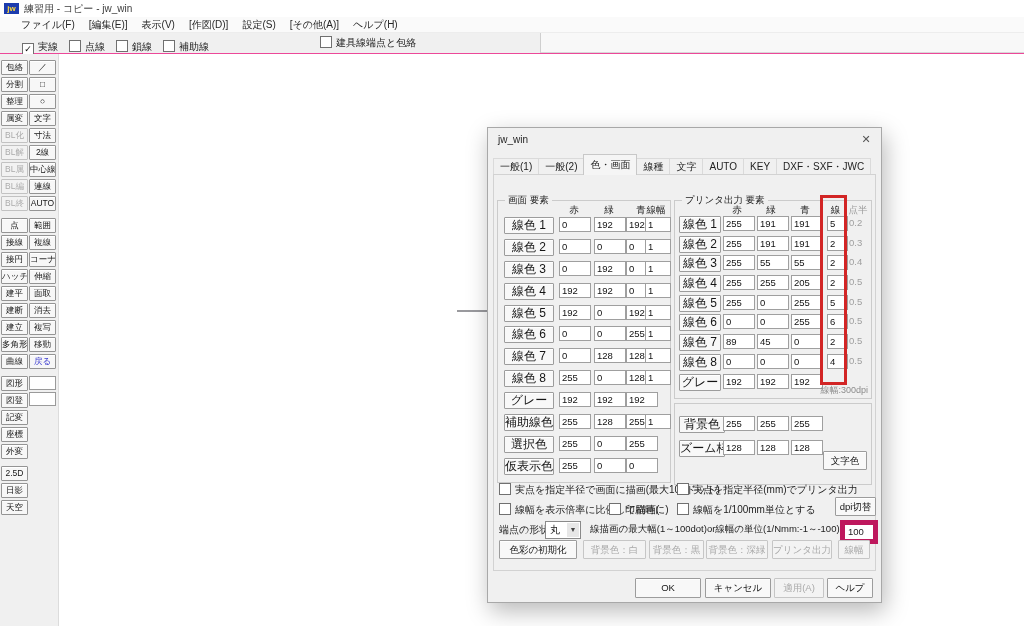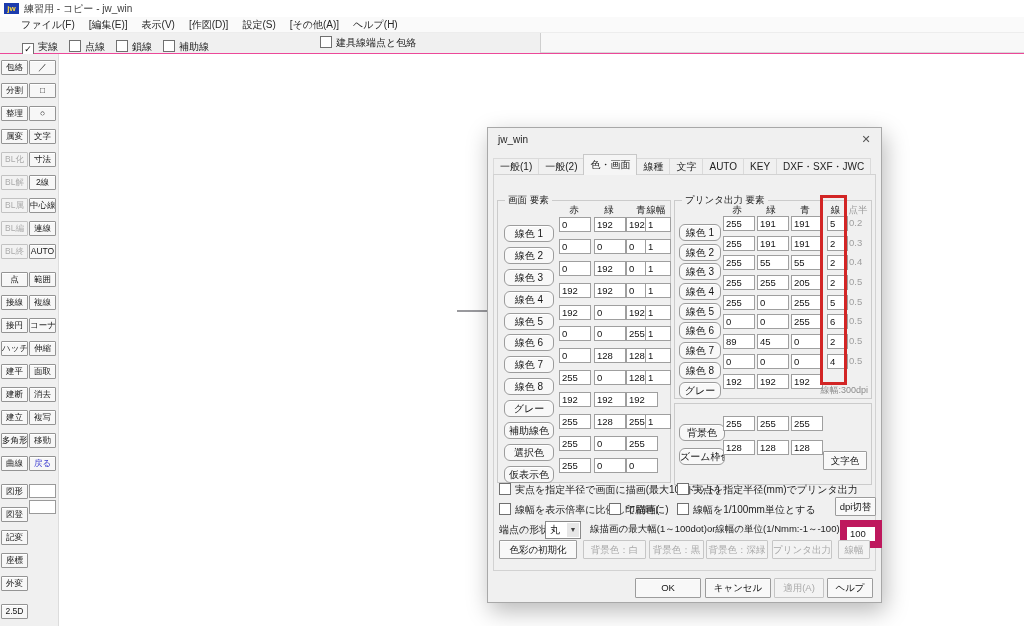--- a/index.html
+++ b/index.html
@@ -19,21 +19,21 @@
   .tb-cb2{position:absolute;left:320px;top:3px;white-space:nowrap}
   .tcb{display:inline-block;margin-right:11px;font-size:10px;color:#222}
   .cbx{display:inline-block;width:10px;height:10px;border:1px solid #707070;background:#fff;vertical-align:-2px;
        margin-right:4px;font-size:9px;line-height:10px;text-align:center;color:#111}
   .tb-divider{position:absolute;left:540px;top:0;width:1px;height:20px;background:#cfcfcf}
   .tb-right{position:absolute;left:541px;top:0;right:0;height:19px;background:#f8f8f8;border-bottom:1px solid #d8d8d8}
   
   .sidebar{position:absolute;left:0;top:54px;width:58px;bottom:0;background:#f0f0f0;border-right:1px solid #dcdcdc}
   .scol{position:absolute;top:6px;width:27px}
   .scol1{left:1px}.scol2{left:29px}
-  .sbtn{width:25px;height:13px;margin-bottom:8px;background:#f7f7f7;border:1px solid #949494;border-radius:1px;
+  .sbtn{width:25px;height:13px;margin-bottom:2px;background:#f7f7f7;border:1px solid #949494;border-radius:1px;
         font-size:8.5px;line-height:13px;text-align:center;color:#151515;overflow:hidden;white-space:nowrap;
         box-shadow:inset 0 1px 0 #ffffff}
   .sbtn.disabled{color:#ababab;border-color:#c2c2c2;box-shadow:none;background:#f2f2f2}
   .sbtn.accent{color:#3a3ad0}
   .sgap{height:5px}
   .attr-box{width:25px;height:12px;margin-bottom:2px;background:#fff;border:1px solid #9a9a9a}
   
   .canvas{position:absolute;left:59px;top:54px;right:0;bottom:0;background:#ffffff}
   .drawn-line{position:absolute;left:457px;top:310px;width:34px;height:2px;background:#9a9a9e}
   
@@ -55,22 +55,22 @@
   .bgg{left:180px;top:228px;width:196px;height:80px}
   .hdrrow{position:absolute;left:0;top:3px;right:0;height:12px}
   .hdr{position:absolute;text-align:center;font-size:9.5px;color:#222}
   .hdr.gray{color:#9a9a9a}
   .rows{position:absolute;left:0;right:0}
   .sg .rows{top:16px}
   .pg .rows{top:15px}
   .trow{position:relative}
   .sg .trow{height:21.9px}
   .pg .trow{height:19.7px}
-  .rbtn{position:absolute;top:8px;height:15px;line-height:15px;text-align:center;font-size:10px;color:#151515;
-        background:#f8f8f8;border:1px solid #9c9c9c;border-radius:6px;box-shadow:inset 0 1px 0 #fff;overflow:hidden;white-space:nowrap}
+  .rbtn{position:absolute;top:0;height:15px;line-height:15px;text-align:center;font-size:12px;color:#151515;
+        background:#f8f8f8;border:1px solid #9c9c9c;border-radius:1px;box-shadow:inset 0 1px 0 #fff;overflow:hidden;white-space:nowrap}
   .fld{position:absolute;top:0;height:13px;line-height:13px;background:#fff;border:1px solid #9f9f9f;
        font-size:9.5px;padding:0 0 0 2px;color:#111;overflow:hidden}
   .dotv{position:absolute;top:1px;font-size:9.5px;color:#9e9e9e}
   
   .sg .col-label{left:6px;width:48px}
   .sg .col-r{left:61px;width:28px}
   .sg .col-g{left:96px;width:28px}
   .sg .col-b{left:128px;width:28px}
   .sg .col-w{left:147px;width:22px}
   .sg .hdr.col-r,.sg .hdr.col-g,.sg .hdr.col-b{width:30px}
@@ -93,21 +93,21 @@
        border:1px solid #9c9c9c;border-radius:1px;box-shadow:inset 0 1px 0 #fff;color:#141414;overflow:hidden;white-space:nowrap}
   .btn.disabled{color:#a9a9a9;border-color:#c6c6c6;box-shadow:none;background:#f3f3f3}
   .txtcolor-btn{left:148px;top:47px;width:42px}
   
   .opt{position:absolute;font-size:10px;white-space:nowrap;color:#222}
   .ocbx{display:inline-block;width:10px;height:10px;border:1px solid #707070;background:#fff;vertical-align:-2px;margin-right:4px}
   .combo{position:absolute;left:51px;top:346px;width:34px;height:16px;background:#fff;border:1px solid #8a8a8a}
   .combo-val{position:absolute;left:4px;top:1px;font-size:10px}
   .combo-arrow{position:absolute;right:1px;top:1px;width:12px;bottom:1px;background:#e7e7e7;text-align:center;
                font-size:7px;line-height:13px;color:#444}
-  .fld-free{position:absolute;background:#fff;border:7px solid #be185d;font-size:9.5px;padding:0 0 0 3px;
+  .fld-free{position:absolute;background:#fff;border:5px solid #be185d;font-size:9.5px;padding:0 0 0 3px;
             height:14px;line-height:14px}
   .maxw-fld{left:346px;top:345px;width:25px}
   .dpi-btn{left:341px;top:322px;width:39px}
   .act1{left:5px;top:365px;width:76px}
   .act2{left:89px;top:365px;width:61px}
   .act3{left:155px;top:365px;width:53px}
   .act4{left:212px;top:365px;width:60px}
   .act5{left:278px;top:365px;width:58px}
   .act6{left:344px;top:365px;width:30px}
   .ok-btn{left:147px;top:450px;width:64px;height:18px;line-height:18px}

